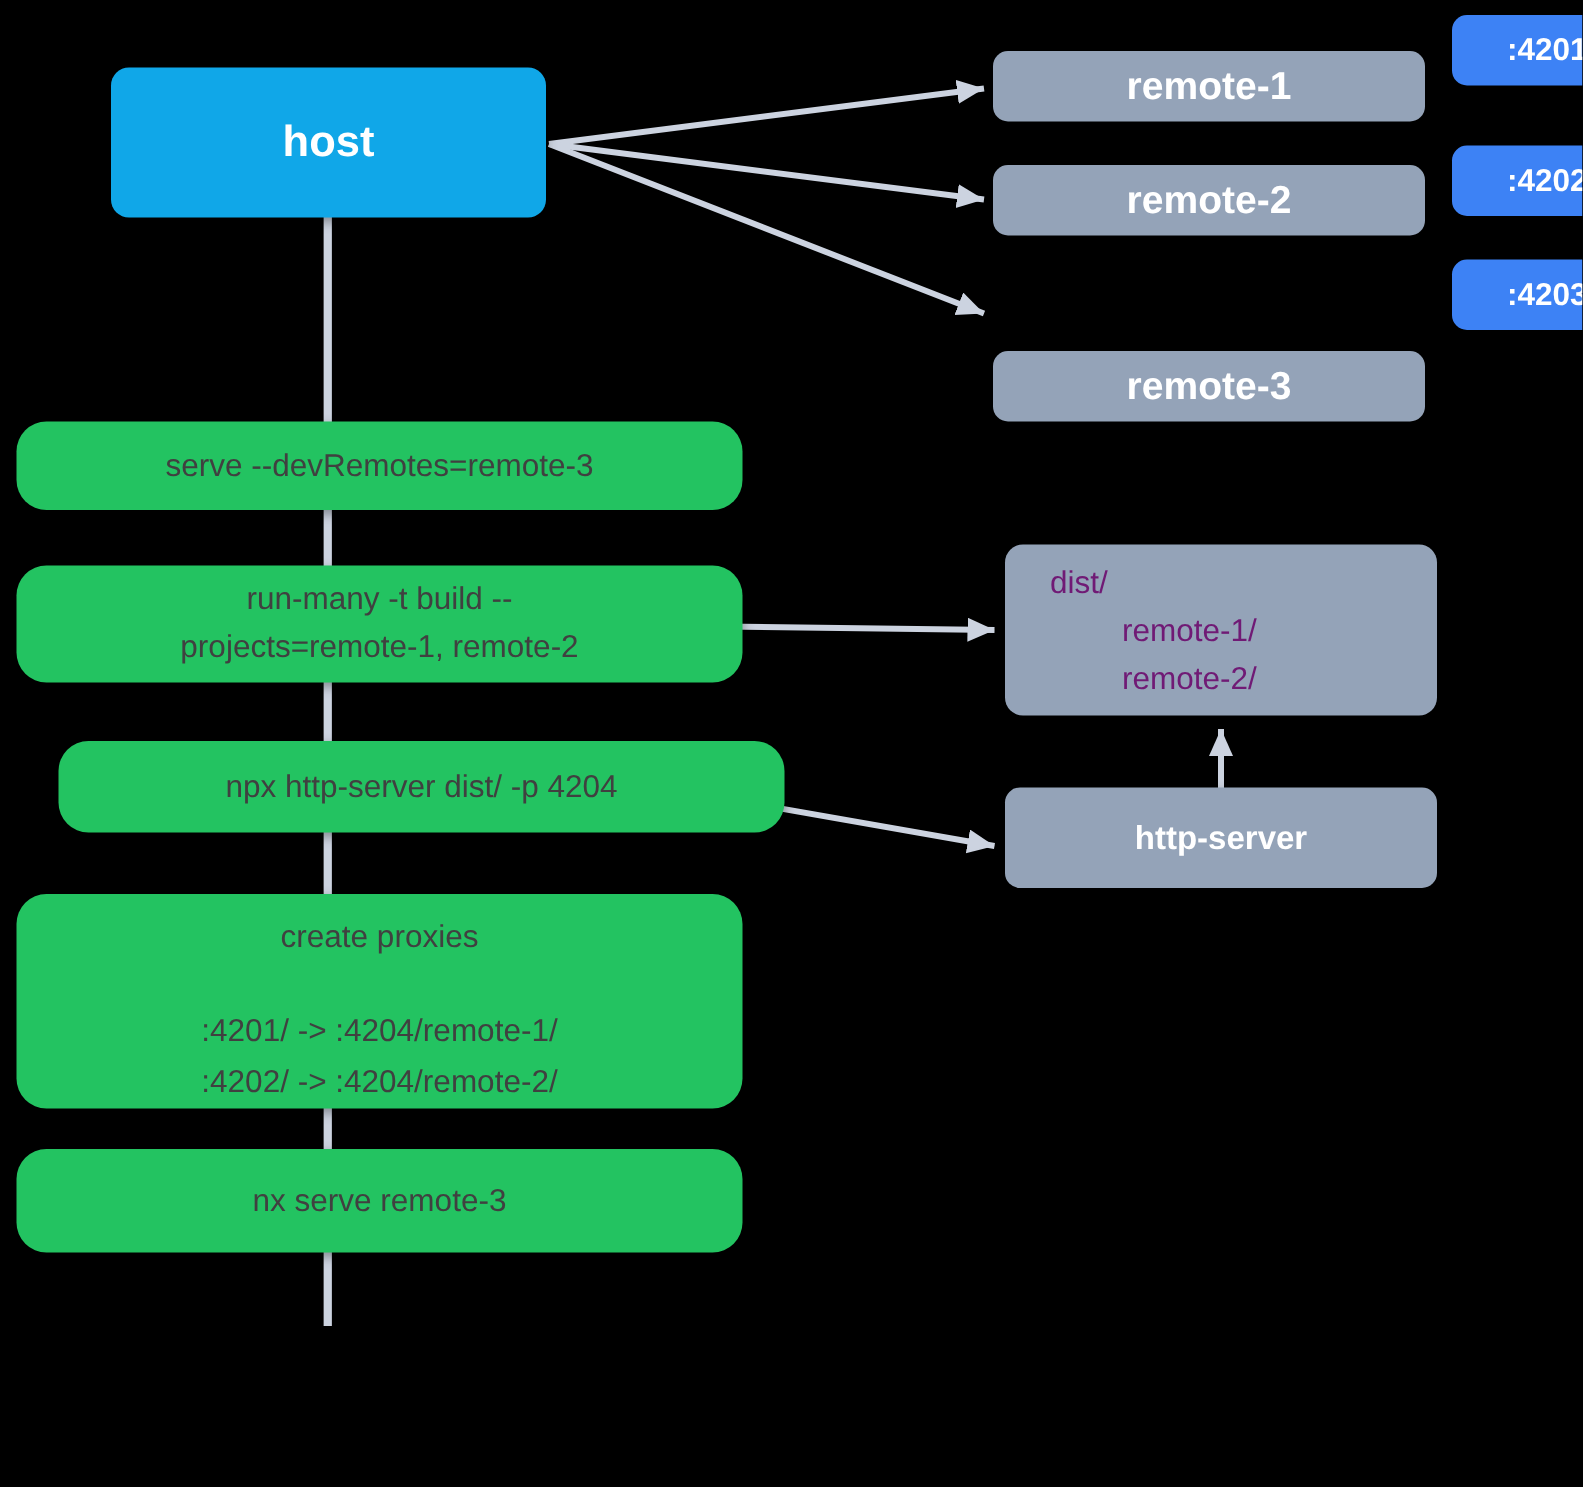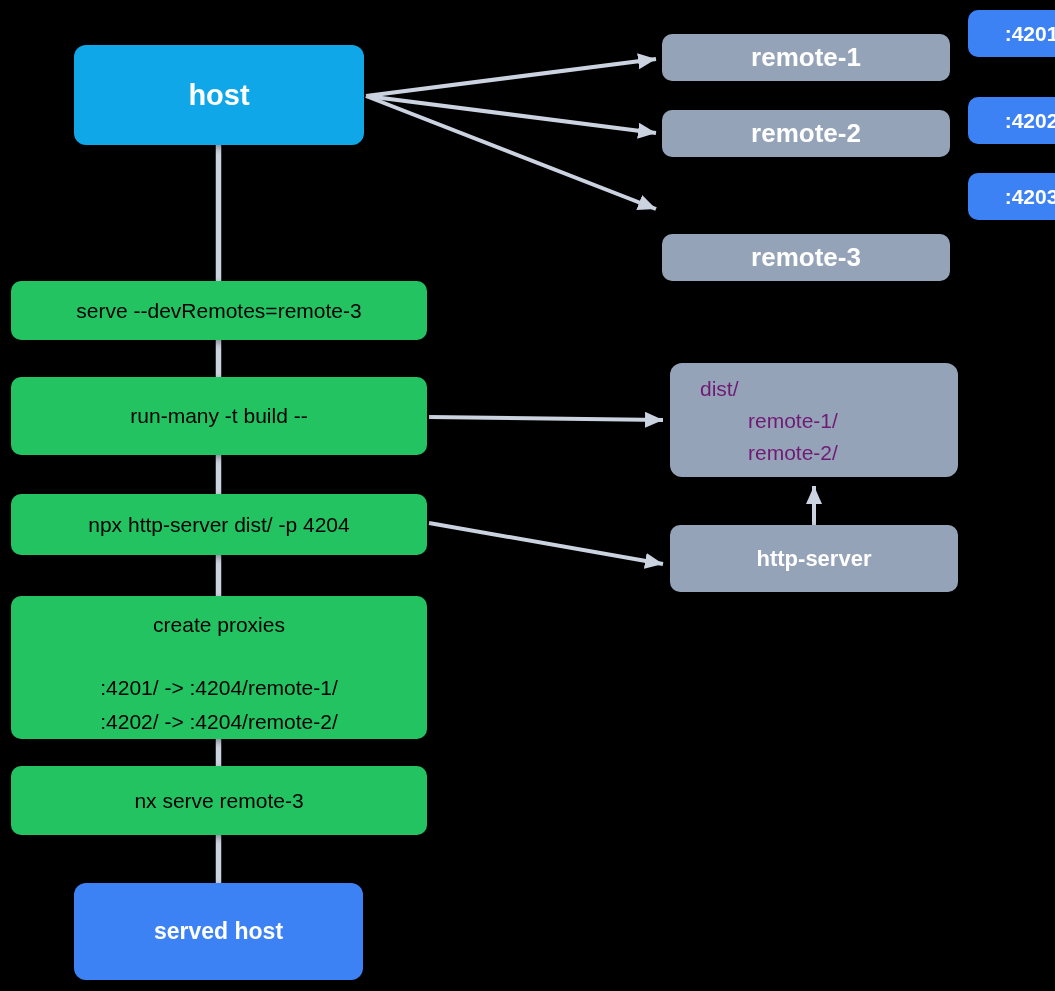--- a/index.html
+++ b/index.html
@@ -65,31 +65,31 @@
     background: var(--primary-blue, #3d82f5);
     border-radius: 10px;
     font-size: 21px; font-weight: 700;
     z-index: 2;
   }
   .badge-1 { top: 10px; }
   .badge-2 { top: 97px; }
   .badge-3 { top: 173px; }
 
   .green {
-    left: 11px; width: 416px;
+    left: 11px; width: 484px;
     background: var(--green, #23c361);
-    border-radius: 10px;
+    border-radius: 20px;
     font-size: 21px; font-weight: 400;
-    color: #000000;
+    color: #404040;
     flex-direction: column;
     line-height: 32px;
   }
   .step-serve      { top: 281px; height: 59px; }
   .step-run-many   { top: 377px; height: 78px; }
-  .step-http-cmd   { top: 494px; height: 61px; }
+  .step-http-cmd   { top: 494px; height: 61px; margin-left: 28px; }
   .step-proxies    { top: 596px; height: 143px; justify-content: flex-start; padding-top: 13px; }
   .step-nx-serve   { top: 766px; height: 69px; }
   .step-proxies .spacer { height: 30px; }
   .step-proxies .rule { line-height: 34px; }
 
   .node-dist {
     left: 670px; top: 363px; width: 288px; height: 114px;
     background: var(--slate, #94a3b8);
     border-radius: 12px;
     font-size: 21px; font-weight: 400;
@@ -164,20 +164,21 @@
   <div class="box badge badge-3">
     <span>:4203</span>
   </div>
 
   <div class="box green step-serve">
     <span>serve --devRemotes=remote-3</span>
   </div>
 
   <div class="box green step-run-many">
     <span>run-many -t build --</span>
+    <span>projects=remote-1, remote-2</span>
   </div>
 
   <div class="box green step-http-cmd">
     <span>npx http-server dist/ -p 4204</span>
   </div>
 
   <div class="box green step-proxies">
     <span>create proxies</span>
     <span class="spacer"></span>
     <span class="rule">:4201/ -&gt; :4204/remote-1/</span>
@@ -191,17 +192,14 @@
   <div class="box node-dist">
     <div>dist/</div>
     <div class="indent">remote-1/</div>
     <div class="indent">remote-2/</div>
   </div>
 
   <div class="box node-http-server">
     <span>http-server</span>
   </div>
 
-  <div class="box node-served-host">
-    <span>served host</span>
-  </div>
 
 </div>
 
 </body></html>

